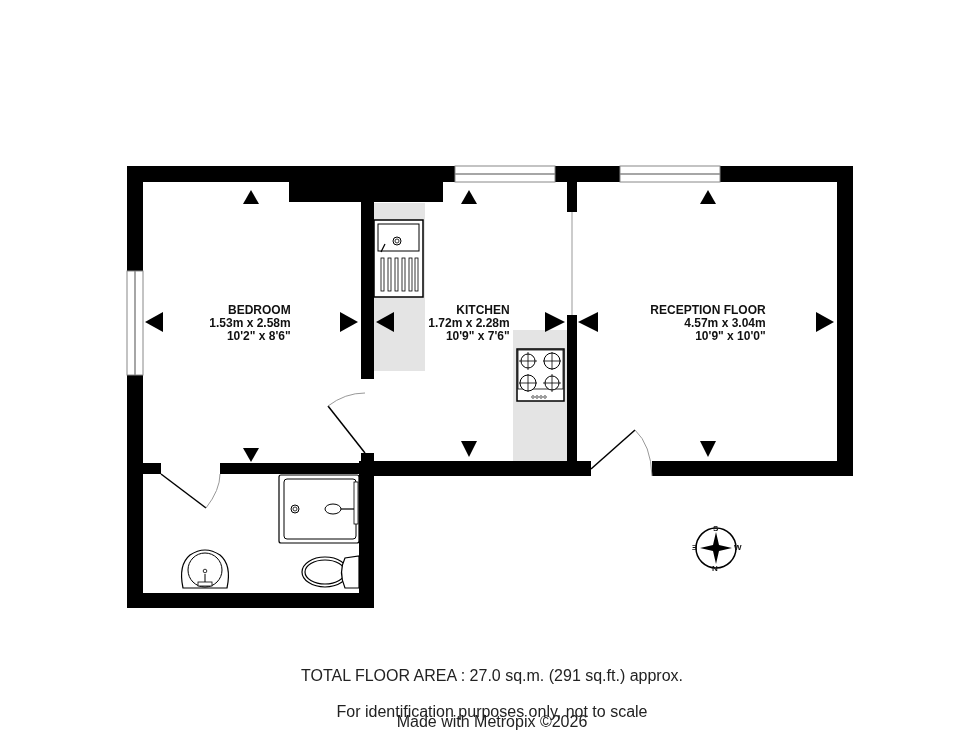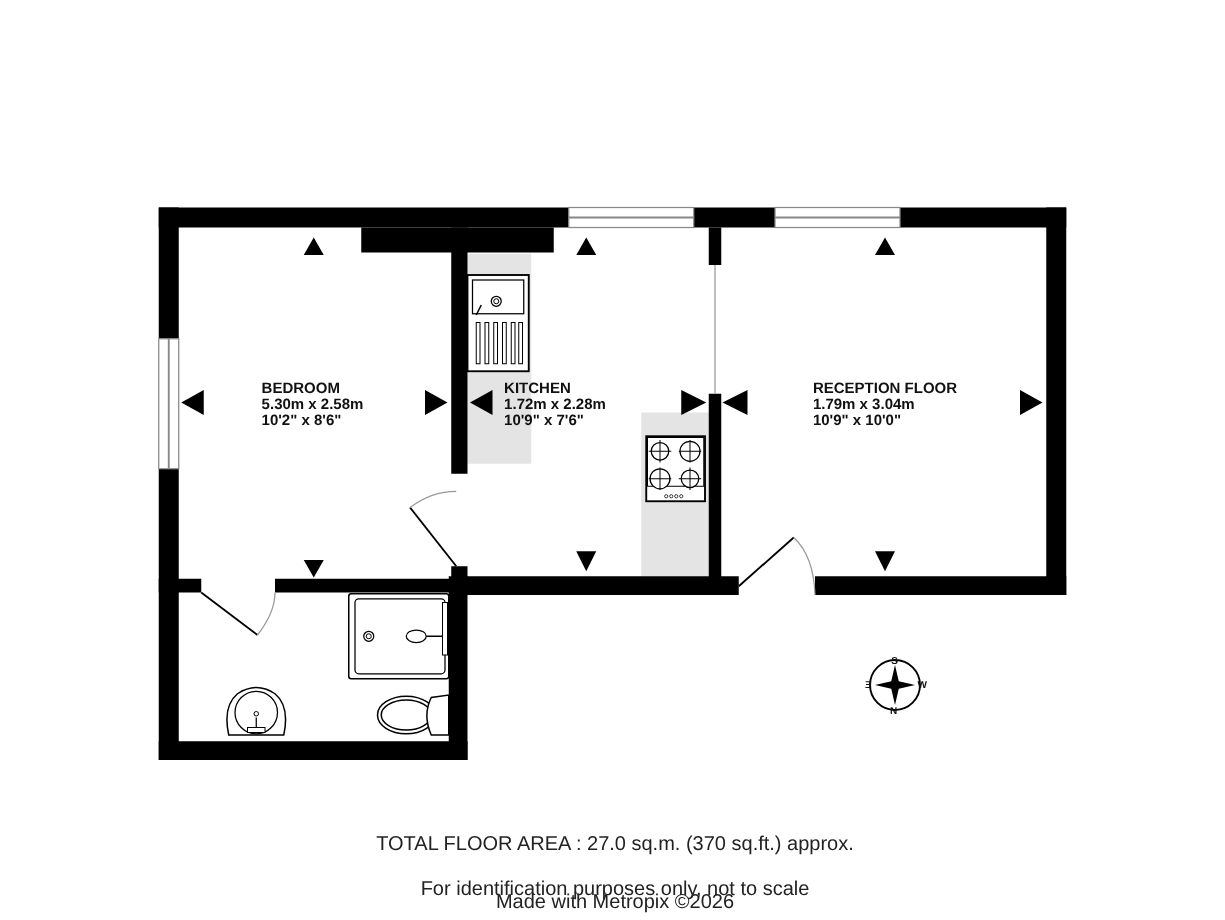--- a/index.html
+++ b/index.html
@@ -1,18 +1,18 @@
 <!DOCTYPE html>
 <html><head>
 <meta charset="utf-8">
 <style>
   html, body { margin:0; padding:0; background:#ffffff; }
   body { width:980px; height:736px; position:relative; overflow:hidden; font-family:"Liberation Sans", sans-serif; }
   svg { position:absolute; left:0; top:0; }
-  .room-label { position:absolute; text-align:left; font-family:"Liberation Sans", sans-serif; font-weight:bold; color:#111; font-size:12px; line-height:13px; transform:translateX(-50%); white-space:nowrap; }
+  .room-label { position:absolute; text-align:right; font-family:"Liberation Sans", sans-serif; font-weight:bold; color:#111; font-size:12px; line-height:13px; transform:translateX(-50%); white-space:nowrap; }
   .footer { position:absolute; left:492px; transform:translateX(-50%); text-align:center; color:#222; white-space:nowrap; }
   .compass-letter { position:absolute; font-size:8px; font-weight:bold; color:#111; }
 </style>
 </head>
 <body>
 
 <svg width="980" height="736" viewBox="0 0 980 736">
 
   <rect x="374" y="203" width="51" height="168" fill="#e4e4e4"></rect>
   <rect x="513" y="330" width="54" height="131" fill="#e4e4e4"></rect>
@@ -162,29 +162,29 @@
   </g>
 </svg>
 
 <span class="compass-letter" style="left:713px; top:524px;">S</span>
 <span class="compass-letter" style="left:712px; top:564px;">N</span>
 <span class="compass-letter" style="left:692px; top:543px; transform:scaleX(-1);">E</span>
 <span class="compass-letter" style="left:734px; top:543px;">W</span>
 
 <div class="room-label" style="left:250px; top:304px;">
   <div>BEDROOM</div>
-  <div>5.30m  x 2.58m</div>
+  <div>1.53m  x 2.58m</div>
   <div>10'2"  x 8'6"</div>
 </div>
-<div class="room-label" style="left:444px; top:304px;">
+<div class="room-label" style="left:469px; top:304px;">
   <div>KITCHEN</div>
   <div>1.72m  x 2.28m</div>
   <div>10'9"  x 7'6"</div>
 </div>
 <div class="room-label" style="left:708px; top:304px;">
   <div>RECEPTION FLOOR</div>
-  <div>1.79m  x 3.04m</div>
+  <div>4.57m  x 3.04m</div>
   <div>10'9"  x 10'0"</div>
 </div>
 
-<div class="footer total" style="top:667px;">TOTAL FLOOR AREA : 27.0 sq.m. (370 sq.ft.) approx.</div>
+<div class="footer total" style="top:667px;">TOTAL FLOOR AREA : 27.0 sq.m. (291 sq.ft.) approx.</div>
 <div class="footer small" style="top:703px;">For identification purposes only, not to scale</div>
 <div class="footer small" style="top:713px;">Made with Metropix ©2026</div>
 
 </body></html>

